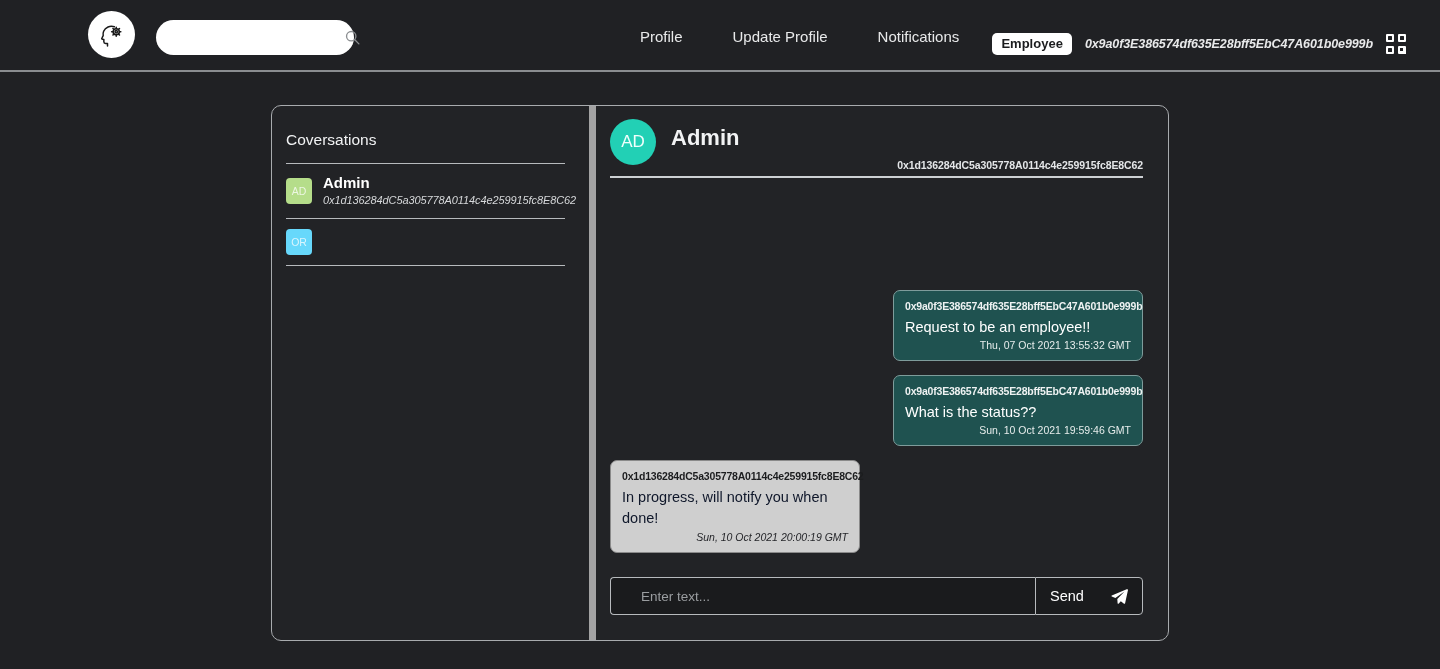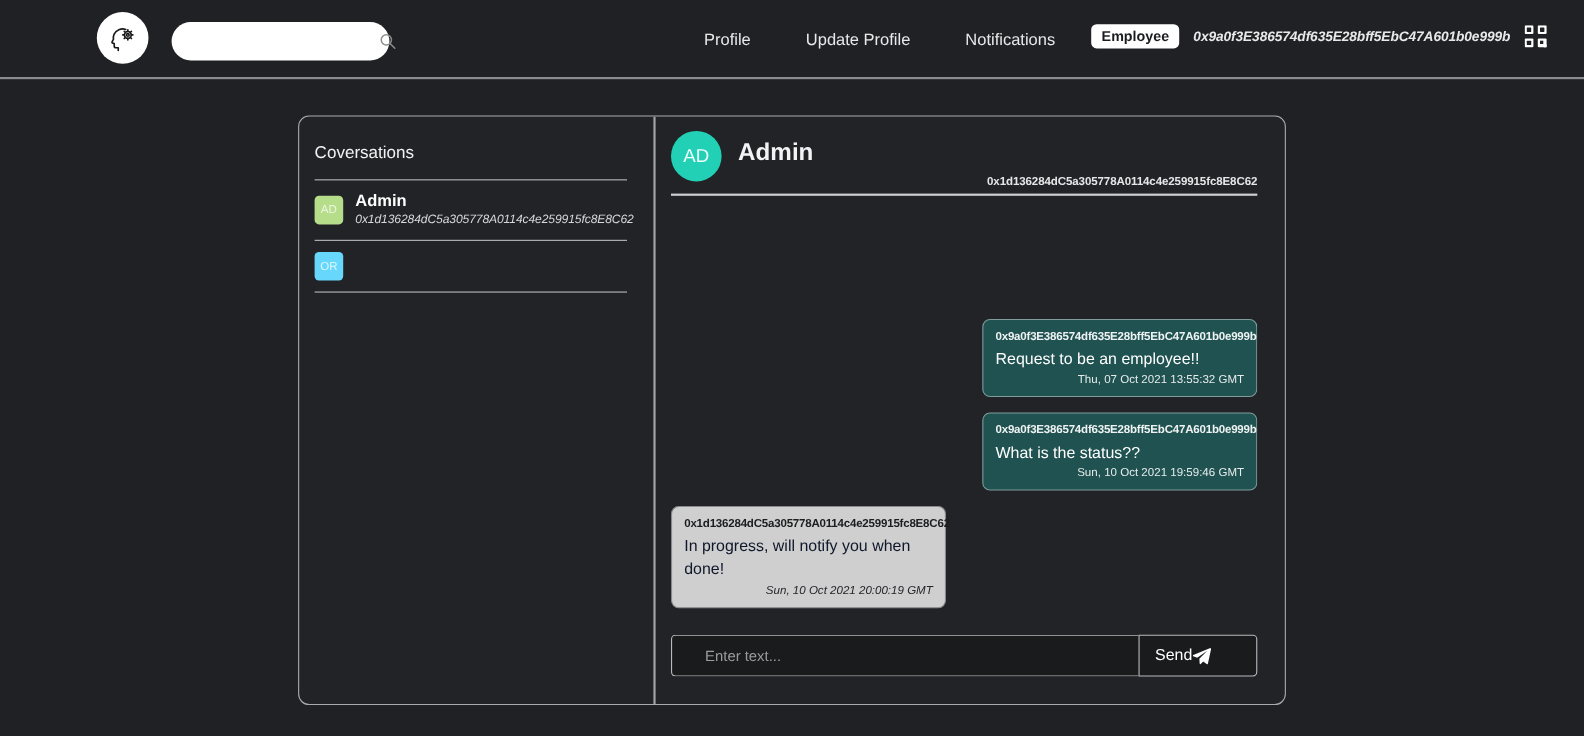--- a/index.html
+++ b/index.html
@@ -69,21 +69,21 @@
   .nav a {
     color: #e8e9ea;
     font-size: 15px;
     text-decoration: none;
     white-space: nowrap;
   }
 
   .header-right {
     position: absolute;
     right: 33px;
-    top: 5px;
+    top: 16px;
     height: 56px;
     display: flex;
     align-items: center;
     gap: 13px;
   }
   .role-badge {
     background: #ffffff;
     color: #1b1c1e;
     font-size: 13px;
     font-weight: bold;
@@ -113,21 +113,21 @@
     border: 1px solid #a8abae;
     border-radius: 10px;
     display: flex;
     overflow: hidden;
   }
 
   
   .conv-panel {
     width: 324px;
     flex: 0 0 324px;
-    border-right: 2px solid #a3a3a3;
+    border-right: 7px solid #a3a3a3;
     padding: 25px 24px 0 14px;
   }
   .conv-title {
     color: #f1f2f3;
     font-size: 15.5px;
     padding-left: 0;
     margin-bottom: 14px;
   }
   .conv-list { list-style: none; }
   .conv-item {
@@ -283,21 +283,21 @@
     width: 108px;
     flex: 0 0 108px;
     background: #1a1b1d;
     border: 1px solid #b7babd;
     border-radius: 0 4px 4px 0;
     color: #ffffff;
     font-family: "Liberation Sans", sans-serif;
     font-size: 14.5px;
     display: flex;
     align-items: center;
-    justify-content: flex-start;
+    justify-content: space-between;
     padding: 0 14px;
     cursor: pointer;
   }
   .send-icon { width: 17px; height: 17px; display: block; }
 </style>
 </head>
 <body>
 
 <div class="header">
 

